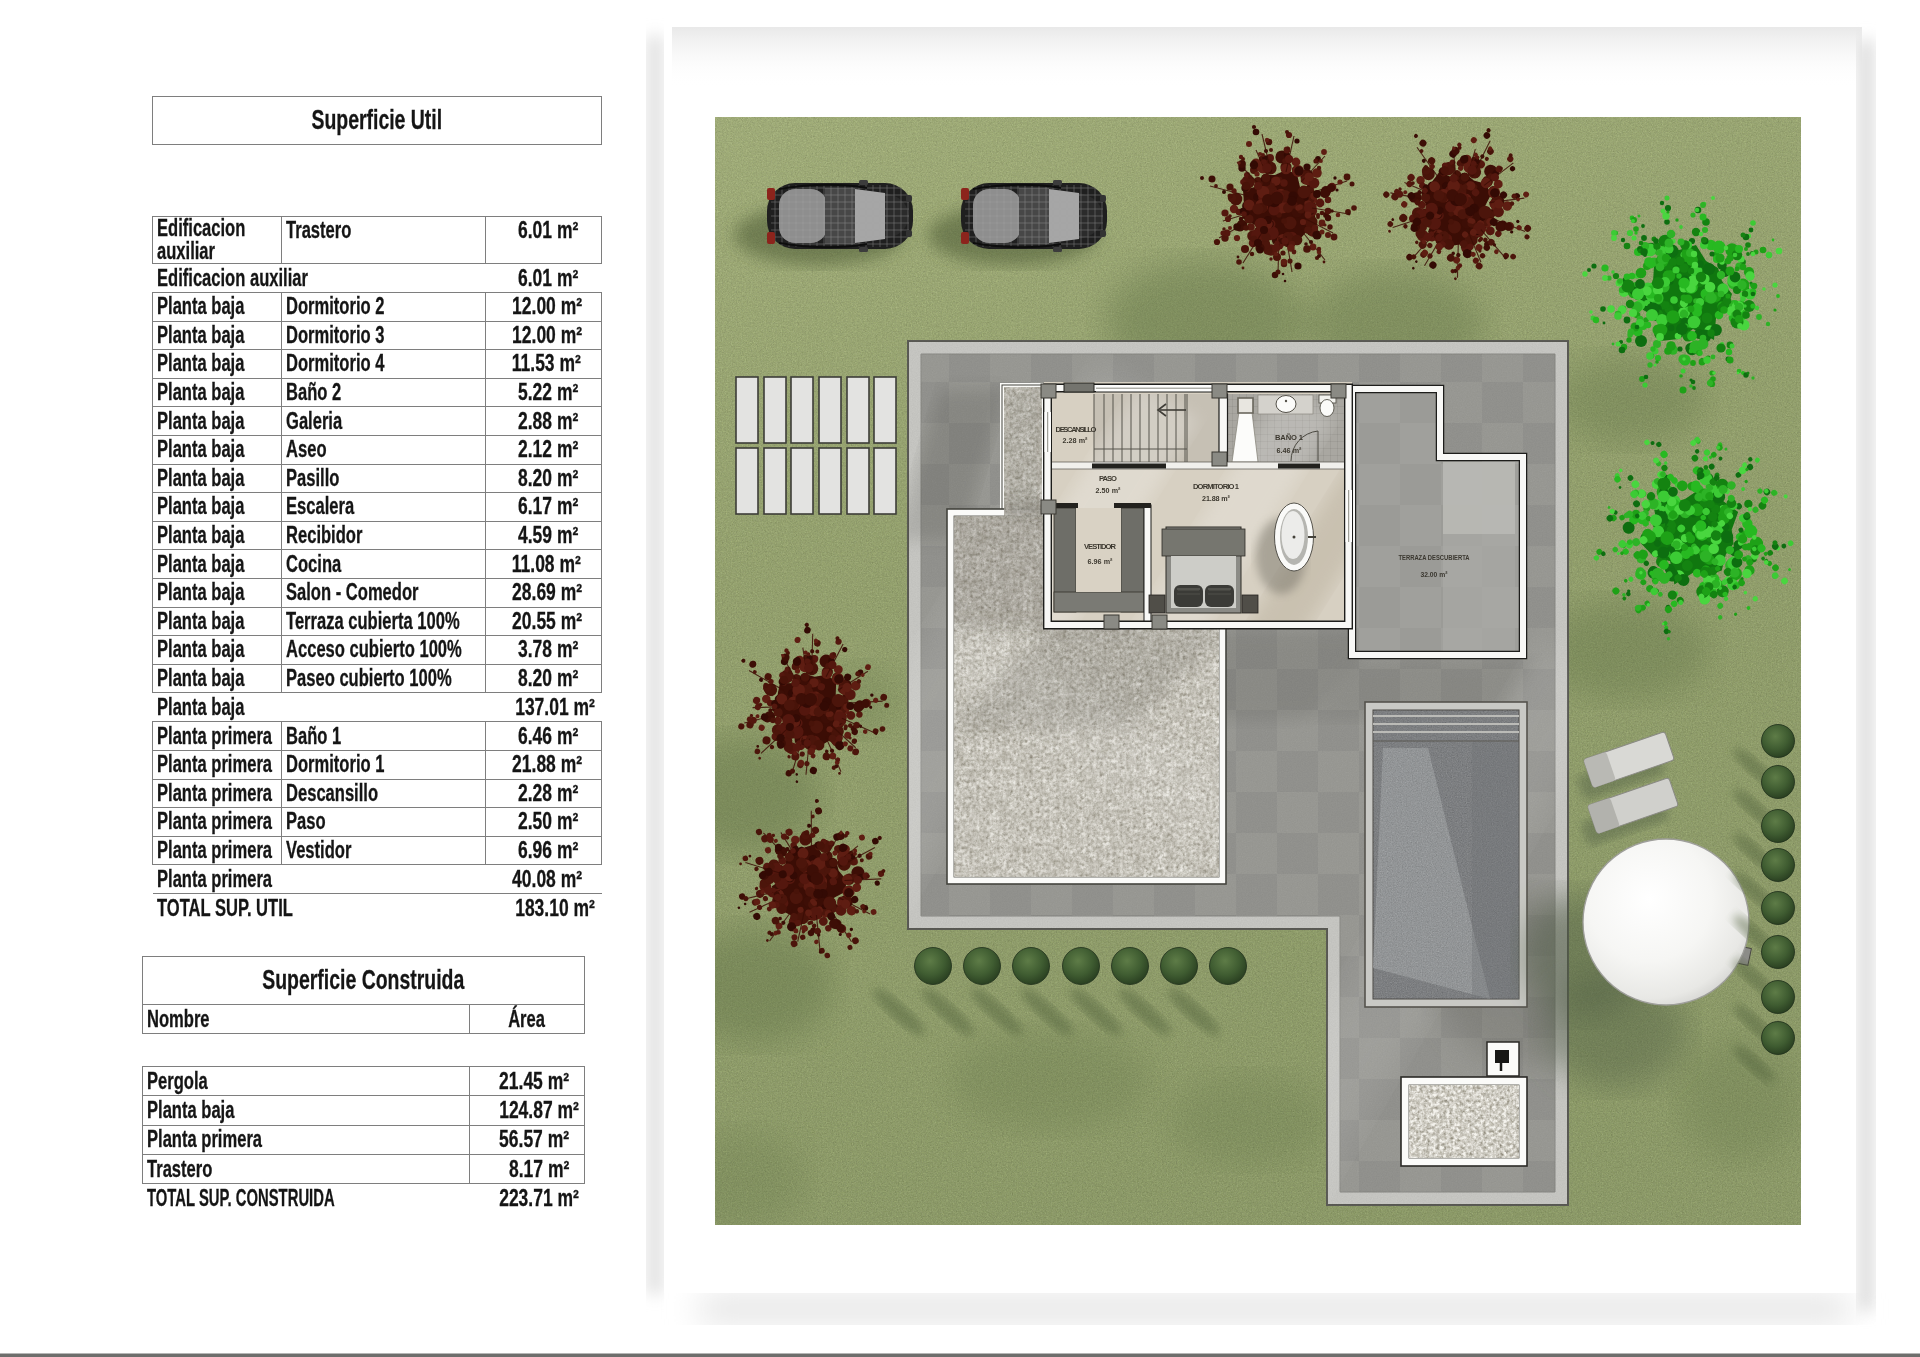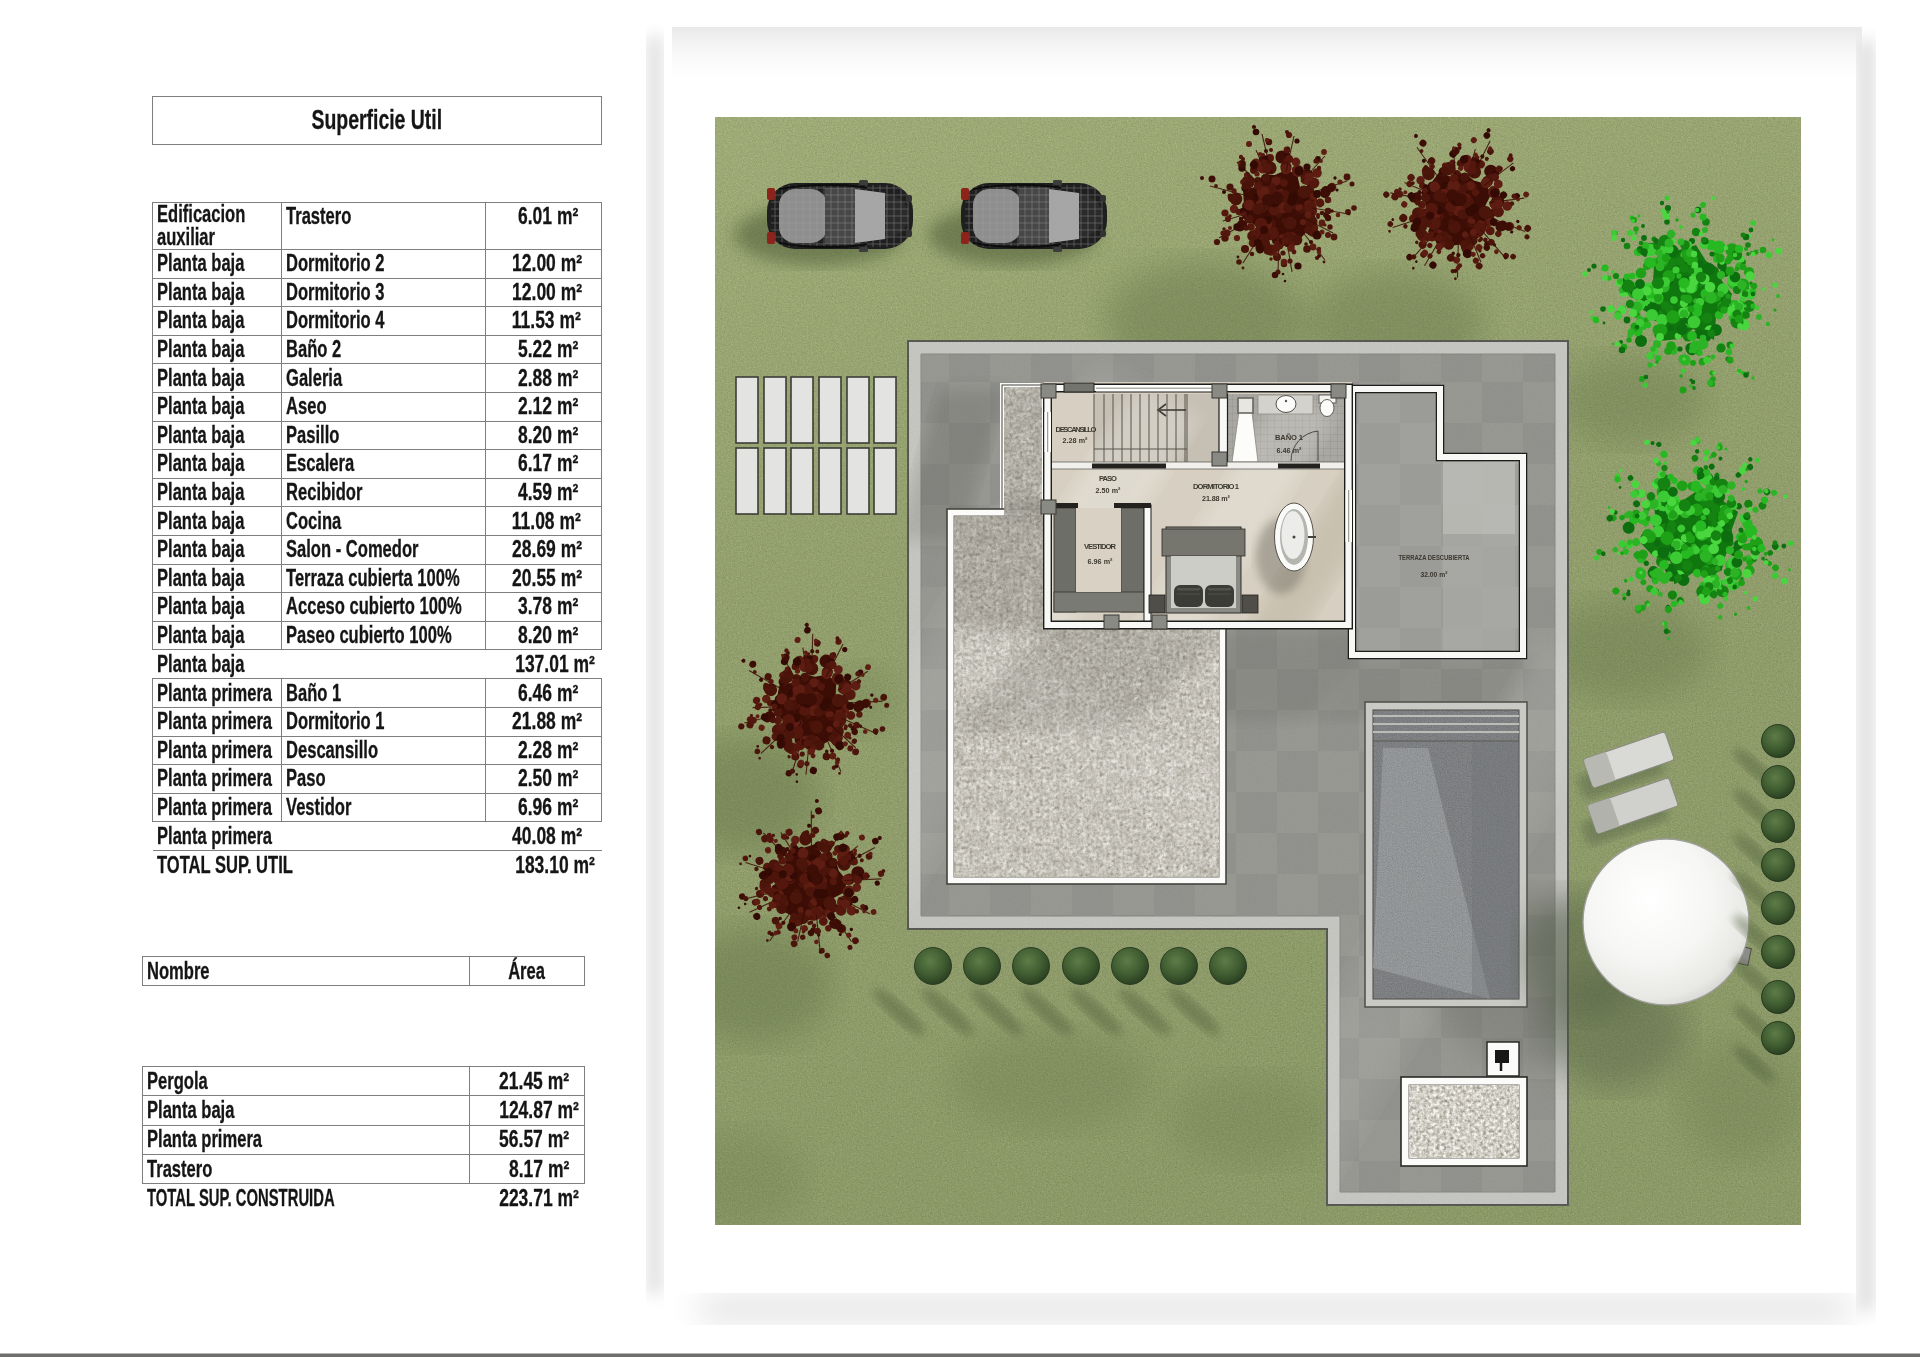--- a/index.html
+++ b/index.html
@@ -24,32 +24,36 @@
       <col style="width:204px">
       <col style="width:116px">
     </colgroup>
 <tbody>
       <tr style="height:48px">
         <td colspan="3" class="ctr title"><span>Superficie Util</span></td>
       </tr>
 </tbody>
   </table>
 
-<table class="blk" style="left:152px;top:202px;width:449px;">
+<table class="blk" style="left:152px;top:216px;width:449px;">
 <colgroup>
       <col style="width:129px">
       <col style="width:204px">
       <col style="width:116px">
     </colgroup>
 <tbody>
       <tr style="height:47px">
         <td style="line-height:23px"><span>Edificacion<br>auxiliar</span></td>
         <td style="vertical-align:top;line-height:27px"><span>Trastero</span></td>
         <td class="num" style="vertical-align:top;line-height:27px"><span>6.01 m²</span></td>
       </tr>
+<tr style="height:29px" class="nob">
+        <td colspan="2"><span>Edificacion auxiliar</span></td>
+        <td class="num"><span>6.01 m²</span></td>
+      </tr>
 <tr style="height:28.6px">
         <td><span>Planta baja</span></td>
         <td><span>Dormitorio 2</span></td>
         <td class="num"><span>12.00 m²</span></td>
       </tr>
 <tr style="height:28.6px">
         <td><span>Planta baja</span></td>
         <td><span>Dormitorio 3</span></td>
         <td class="num"><span>12.00 m²</span></td>
       </tr>
@@ -152,20 +156,23 @@
       </tr>
 </tbody>
   </table>
 
 <table class="blk" style="left:142px;top:956px;width:442px;">
 <colgroup>
       <col style="width:327px">
       <col style="width:115px">
     </colgroup>
 <tbody>
+      <tr style="height:48px">
+        <td colspan="2" class="ctr title"><span>Superficie Construida</span></td>
+      </tr>
 <tr style="height:29px">
         <td><span>Nombre</span></td>
         <td class="ctr"><span>Área</span></td>
       </tr>
 </tbody>
   </table>
 
 <table class="blk" style="left:142px;top:1066px;width:442px;">
 <colgroup>
       <col style="width:327px">

